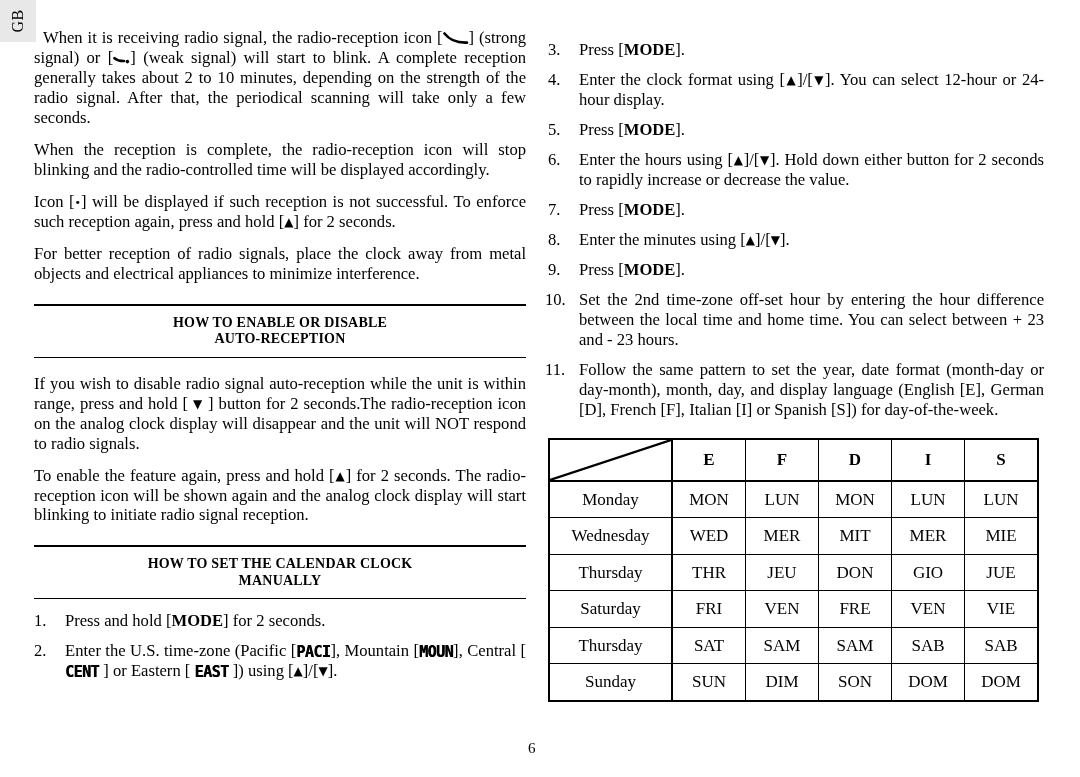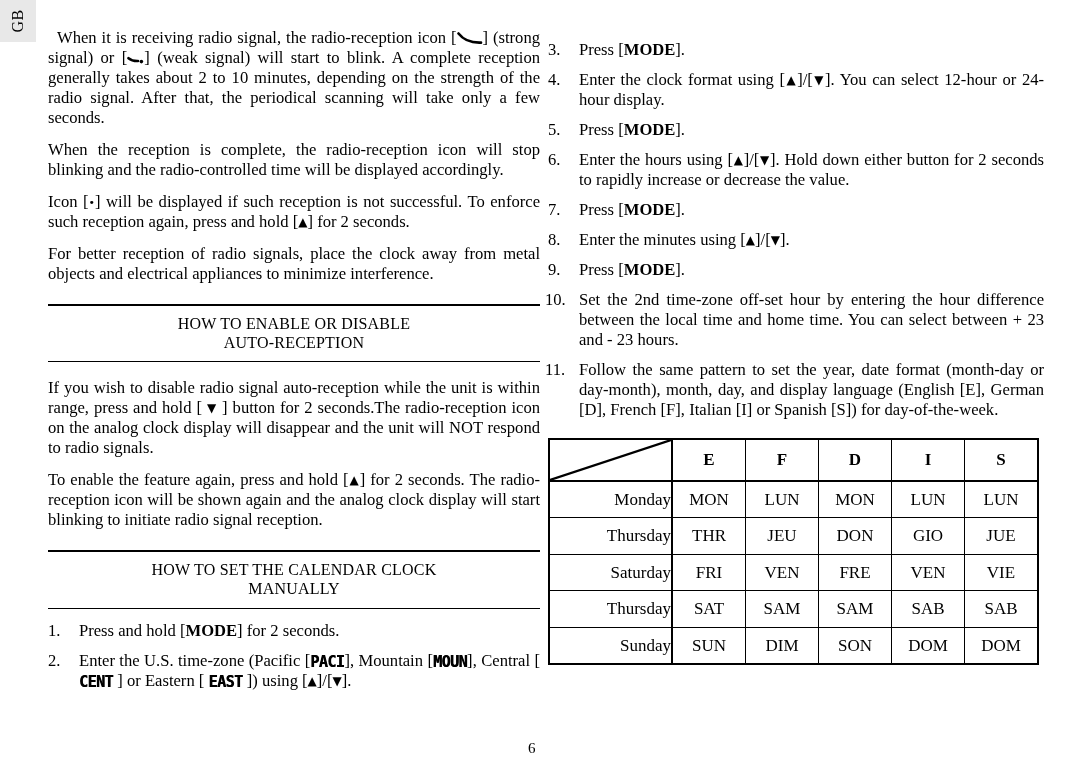--- a/index.html
+++ b/index.html
@@ -43,21 +43,21 @@
     position: absolute;
     inset: 0;
     padding: 0;
   }
 
   .col {
     position: absolute;
     top: 28px;
   }
   .col-left {
-    left: 48px;
+    left: 34px;
     width: 492px;
   }
   .col-right {
     left: 548px;
     width: 496px;
   }
 
   
   p.para {
     margin: 0 0 12px 0;
@@ -84,22 +84,22 @@
     border: 0;
     border-top: 2.3px solid #000;
     margin: 0;
     height: 0;
   }
   .rule-thin {
     border-top: 1.6px solid #000;
   }
   h2.heading {
     font-family: "Liberation Serif", "DejaVu Serif", serif;
-    font-weight: normal;
-    font-size: 16px;
+    font-weight: bold;
+    font-size: 14px;
     line-height: 1.17;
     text-align: center;
     letter-spacing: 0.2px;
     margin: 9px 0 9px 0;
     text-transform: uppercase;
   }
 
   
   ol.steps {
     list-style: none;
@@ -195,21 +195,20 @@
     border-right: 2.4px solid #000;
   }
   table.day-table .corner svg {
     position: absolute;
     left: 0; top: 0;
     width: 100%; height: 100%;
   }
   table.day-table .daycol {
     border-right: 2.4px solid #000;
     width: 121px;
-    text-align: right;
   }
   table.day-table .langcol { width: 72px; }
 
   
   .page-number {
     position: absolute;
     left: 528px;
     top: 740px;
     font-size: 15px;
     font-family: "Liberation Serif", "DejaVu Serif", serif;
@@ -290,20 +289,28 @@
         <tbody>
             <tr>
               <td class="daycol">Monday</td>
               <td class="langcol">MON</td>
               <td class="langcol">LUN</td>
               <td class="langcol">MON</td>
               <td class="langcol">LUN</td>
               <td class="langcol">LUN</td>
             </tr>
             <tr>
+              <td class="daycol">Wednesday</td>
+              <td class="langcol">WED</td>
+              <td class="langcol">MER</td>
+              <td class="langcol">MIT</td>
+              <td class="langcol">MER</td>
+              <td class="langcol">MIE</td>
+            </tr>
+            <tr>
               <td class="daycol">Thursday</td>
               <td class="langcol">THR</td>
               <td class="langcol">JEU</td>
               <td class="langcol">DON</td>
               <td class="langcol">GIO</td>
               <td class="langcol">JUE</td>
             </tr>
             <tr>
               <td class="daycol">Saturday</td>
               <td class="langcol">FRI</td>

